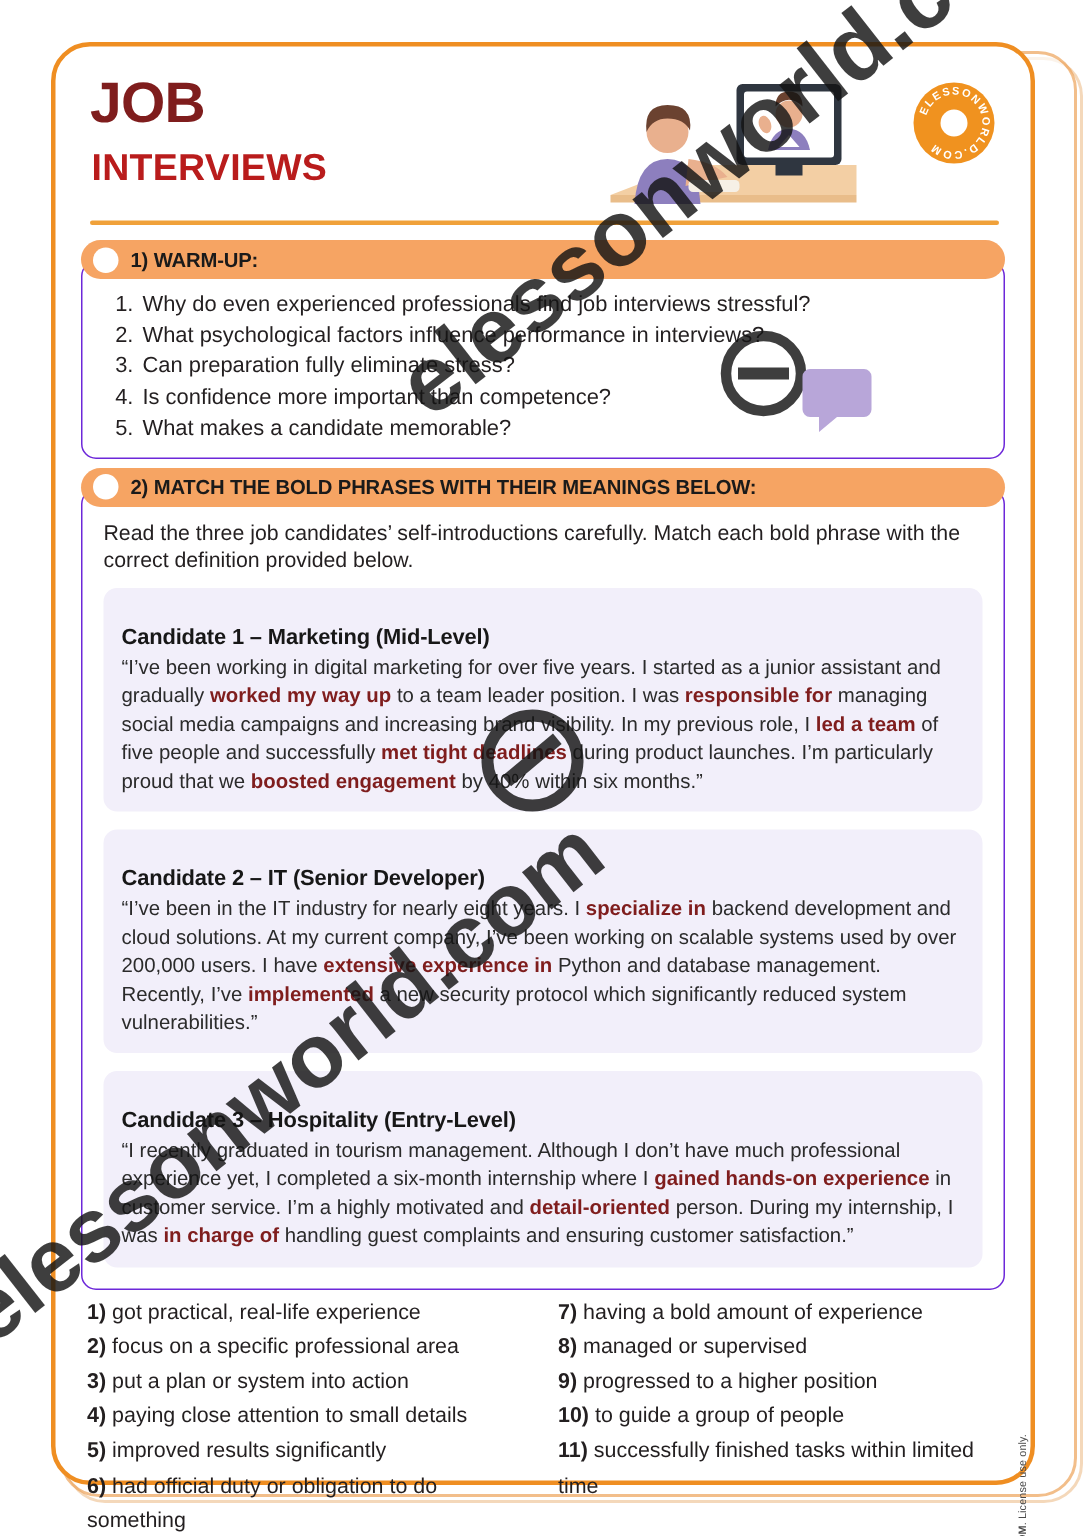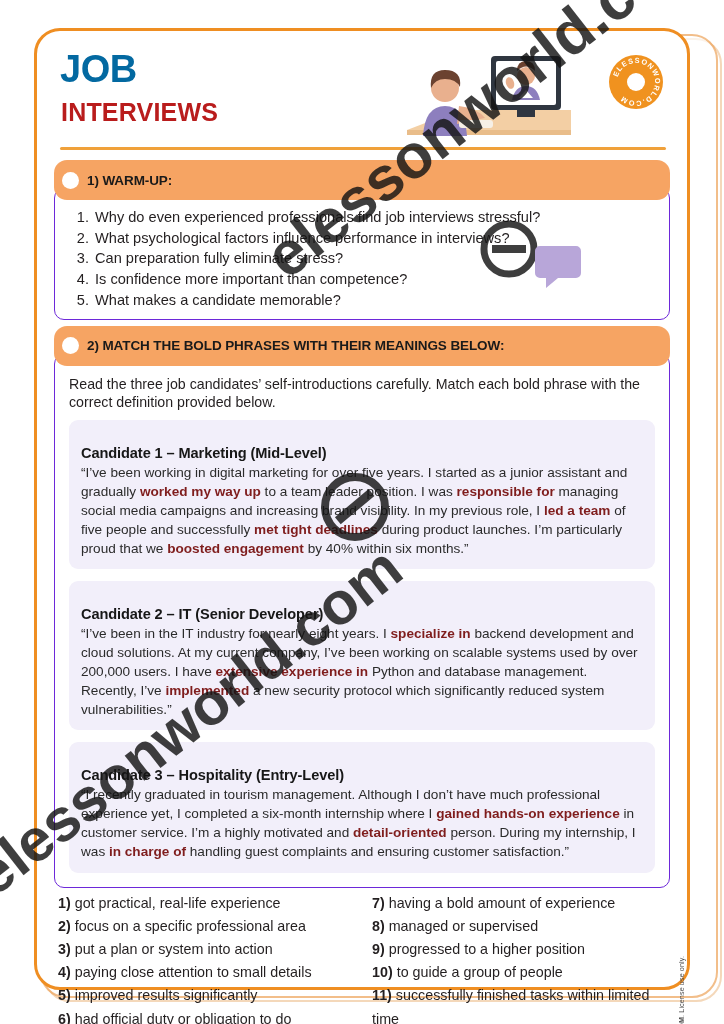--- a/index.html
+++ b/index.html
@@ -54,21 +54,21 @@
   }
 
   
   .header {
     position: relative;
     height: 104px;
   }
   .title-job {
     font-size: 38px;
     font-weight: bold;
-    color: #0369a1;
+    color: #7f1d1d;
     letter-spacing: -0.5px;
     line-height: 1;
     margin: 8px 0 0 6px;
   }
   .title-sub {
     font-size: 25px;
     font-weight: bold;
     color: #b91c1c;
     letter-spacing: .2px;
     margin: 10px 0 0 7px;
@@ -96,21 +96,21 @@
     position: absolute;
     right: 6px;
     top: 4px;
     width: 56px;
     height: 56px;
   }
 
   
   .sec-bar {
     position: relative;
-    height: 40px;
+    height: 26px;
     background: #f6a463;
     border-radius: 13px;
     display: flex;
     align-items: center;
     padding-left: 8px;
     box-sizing: border-box;
     margin-top: 6px;
   }
   .sec-bar .dot {
     width: 17px; height: 17px;

